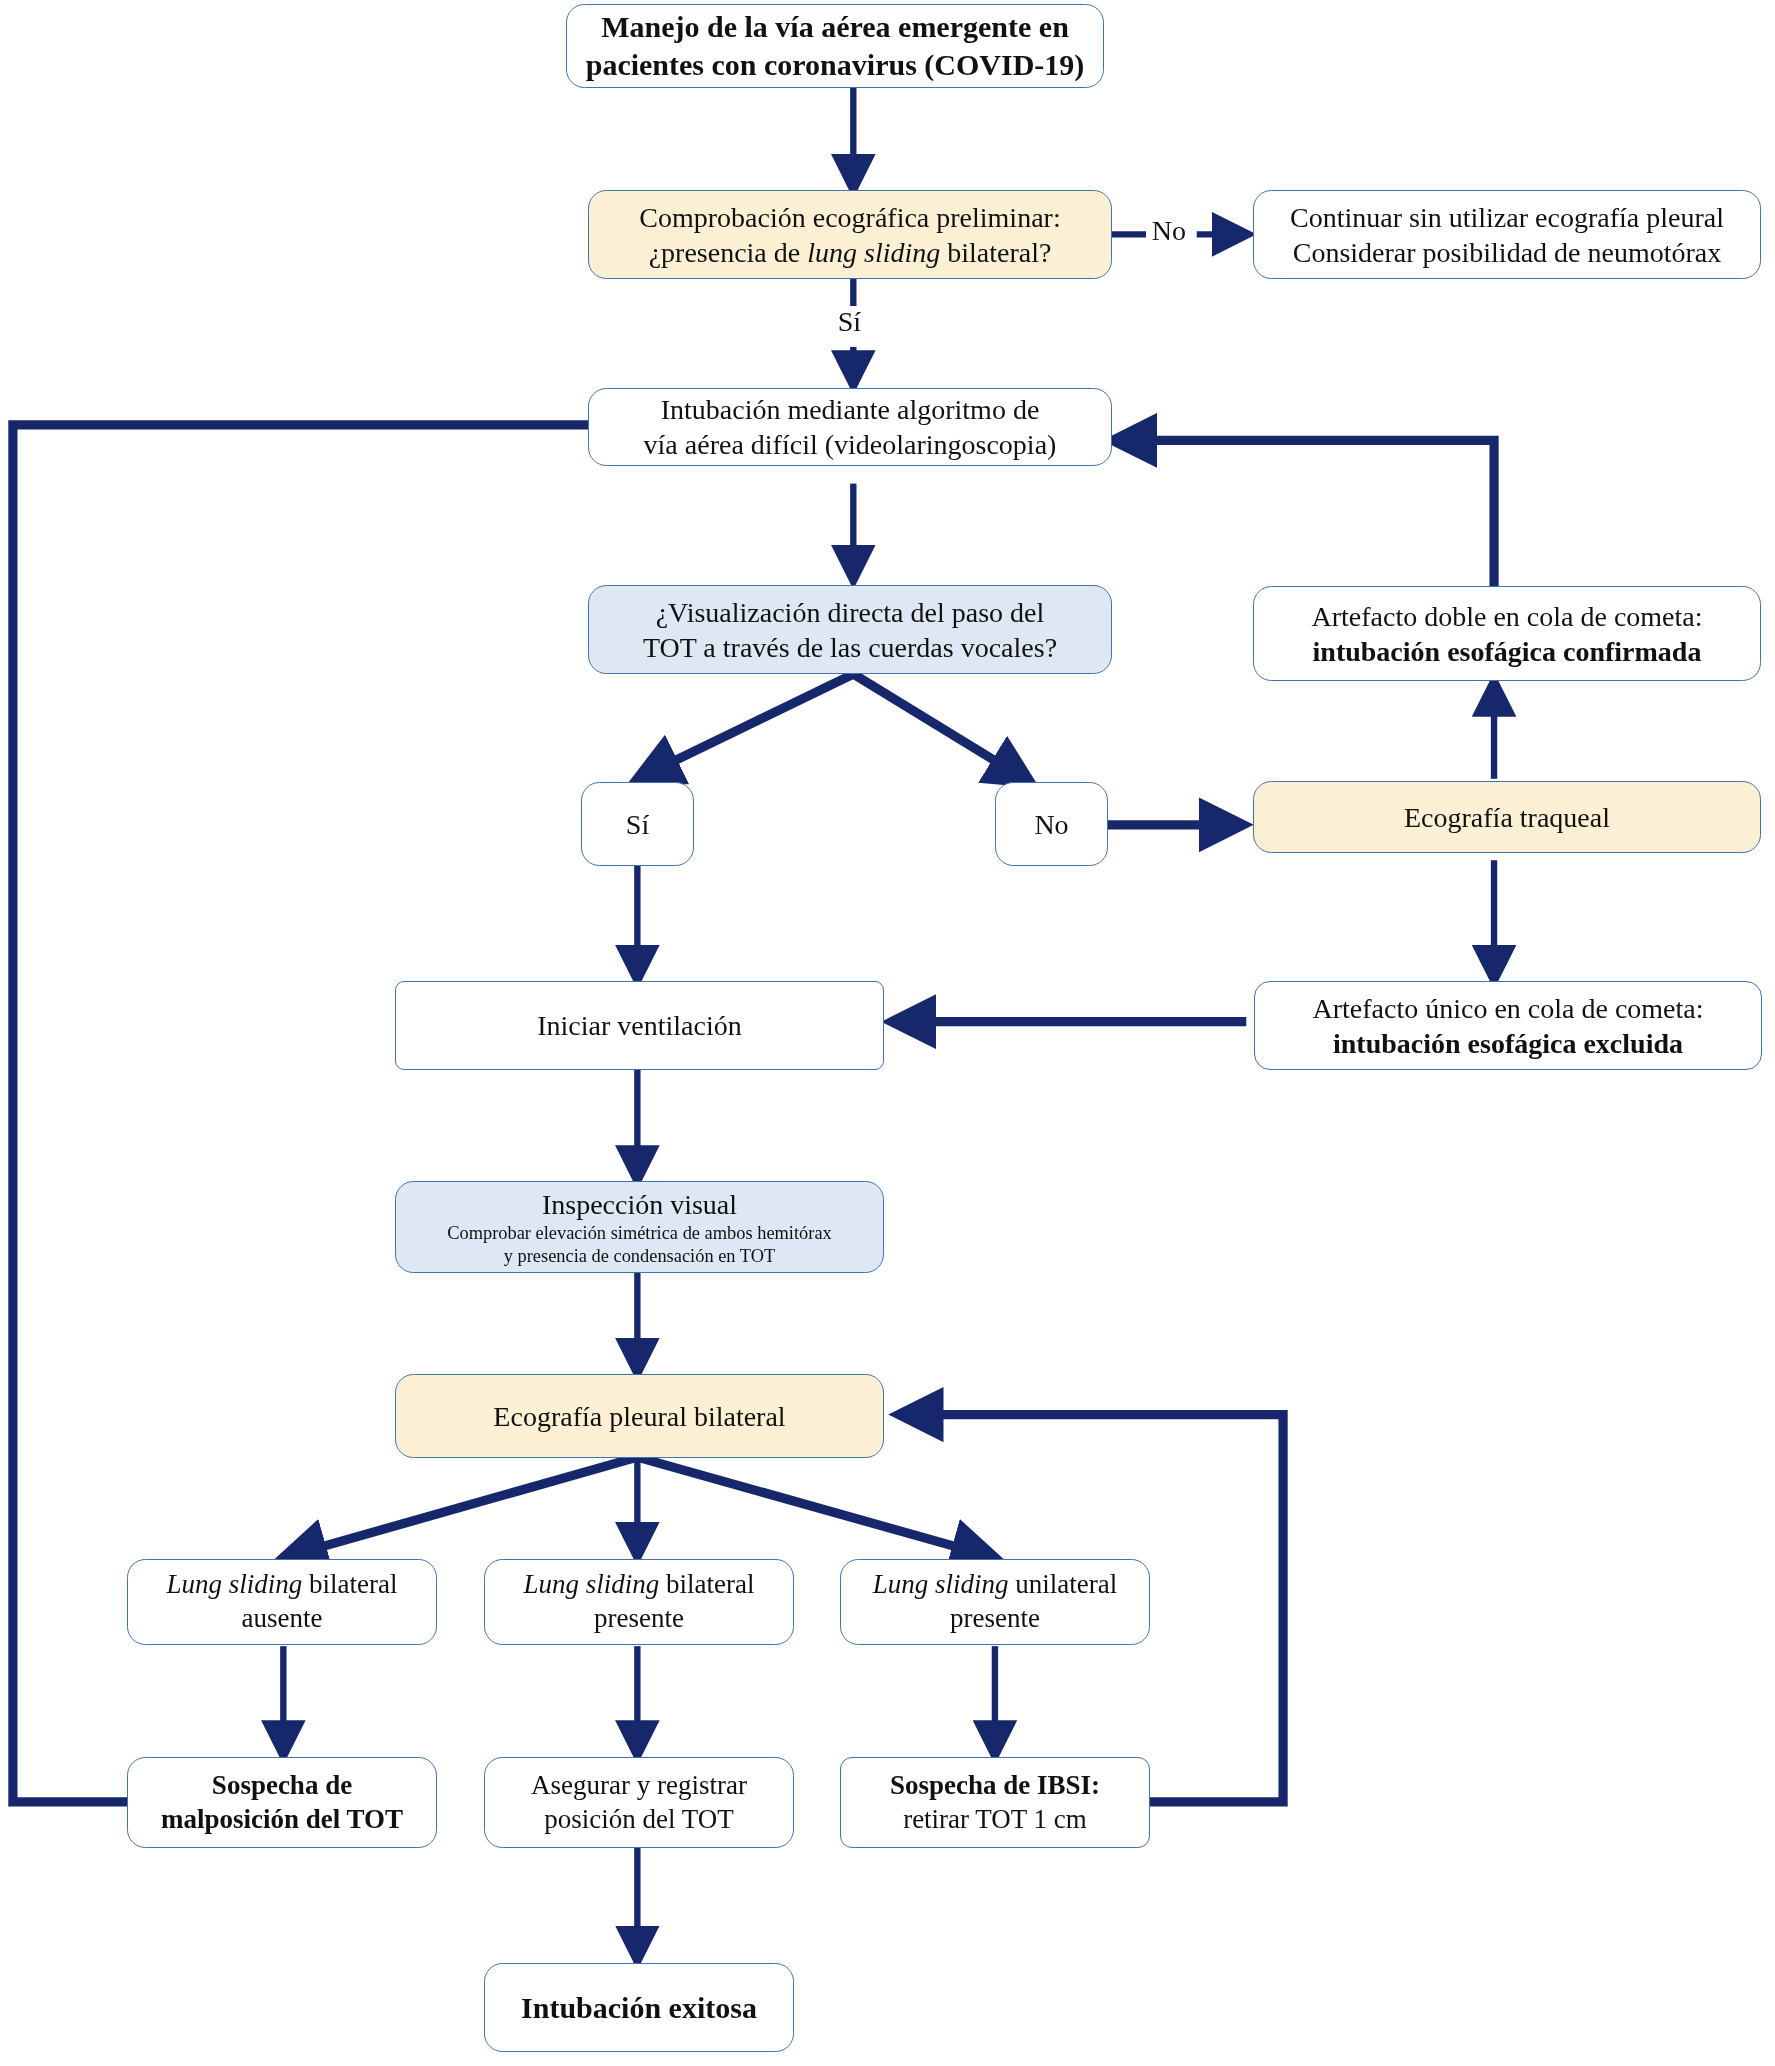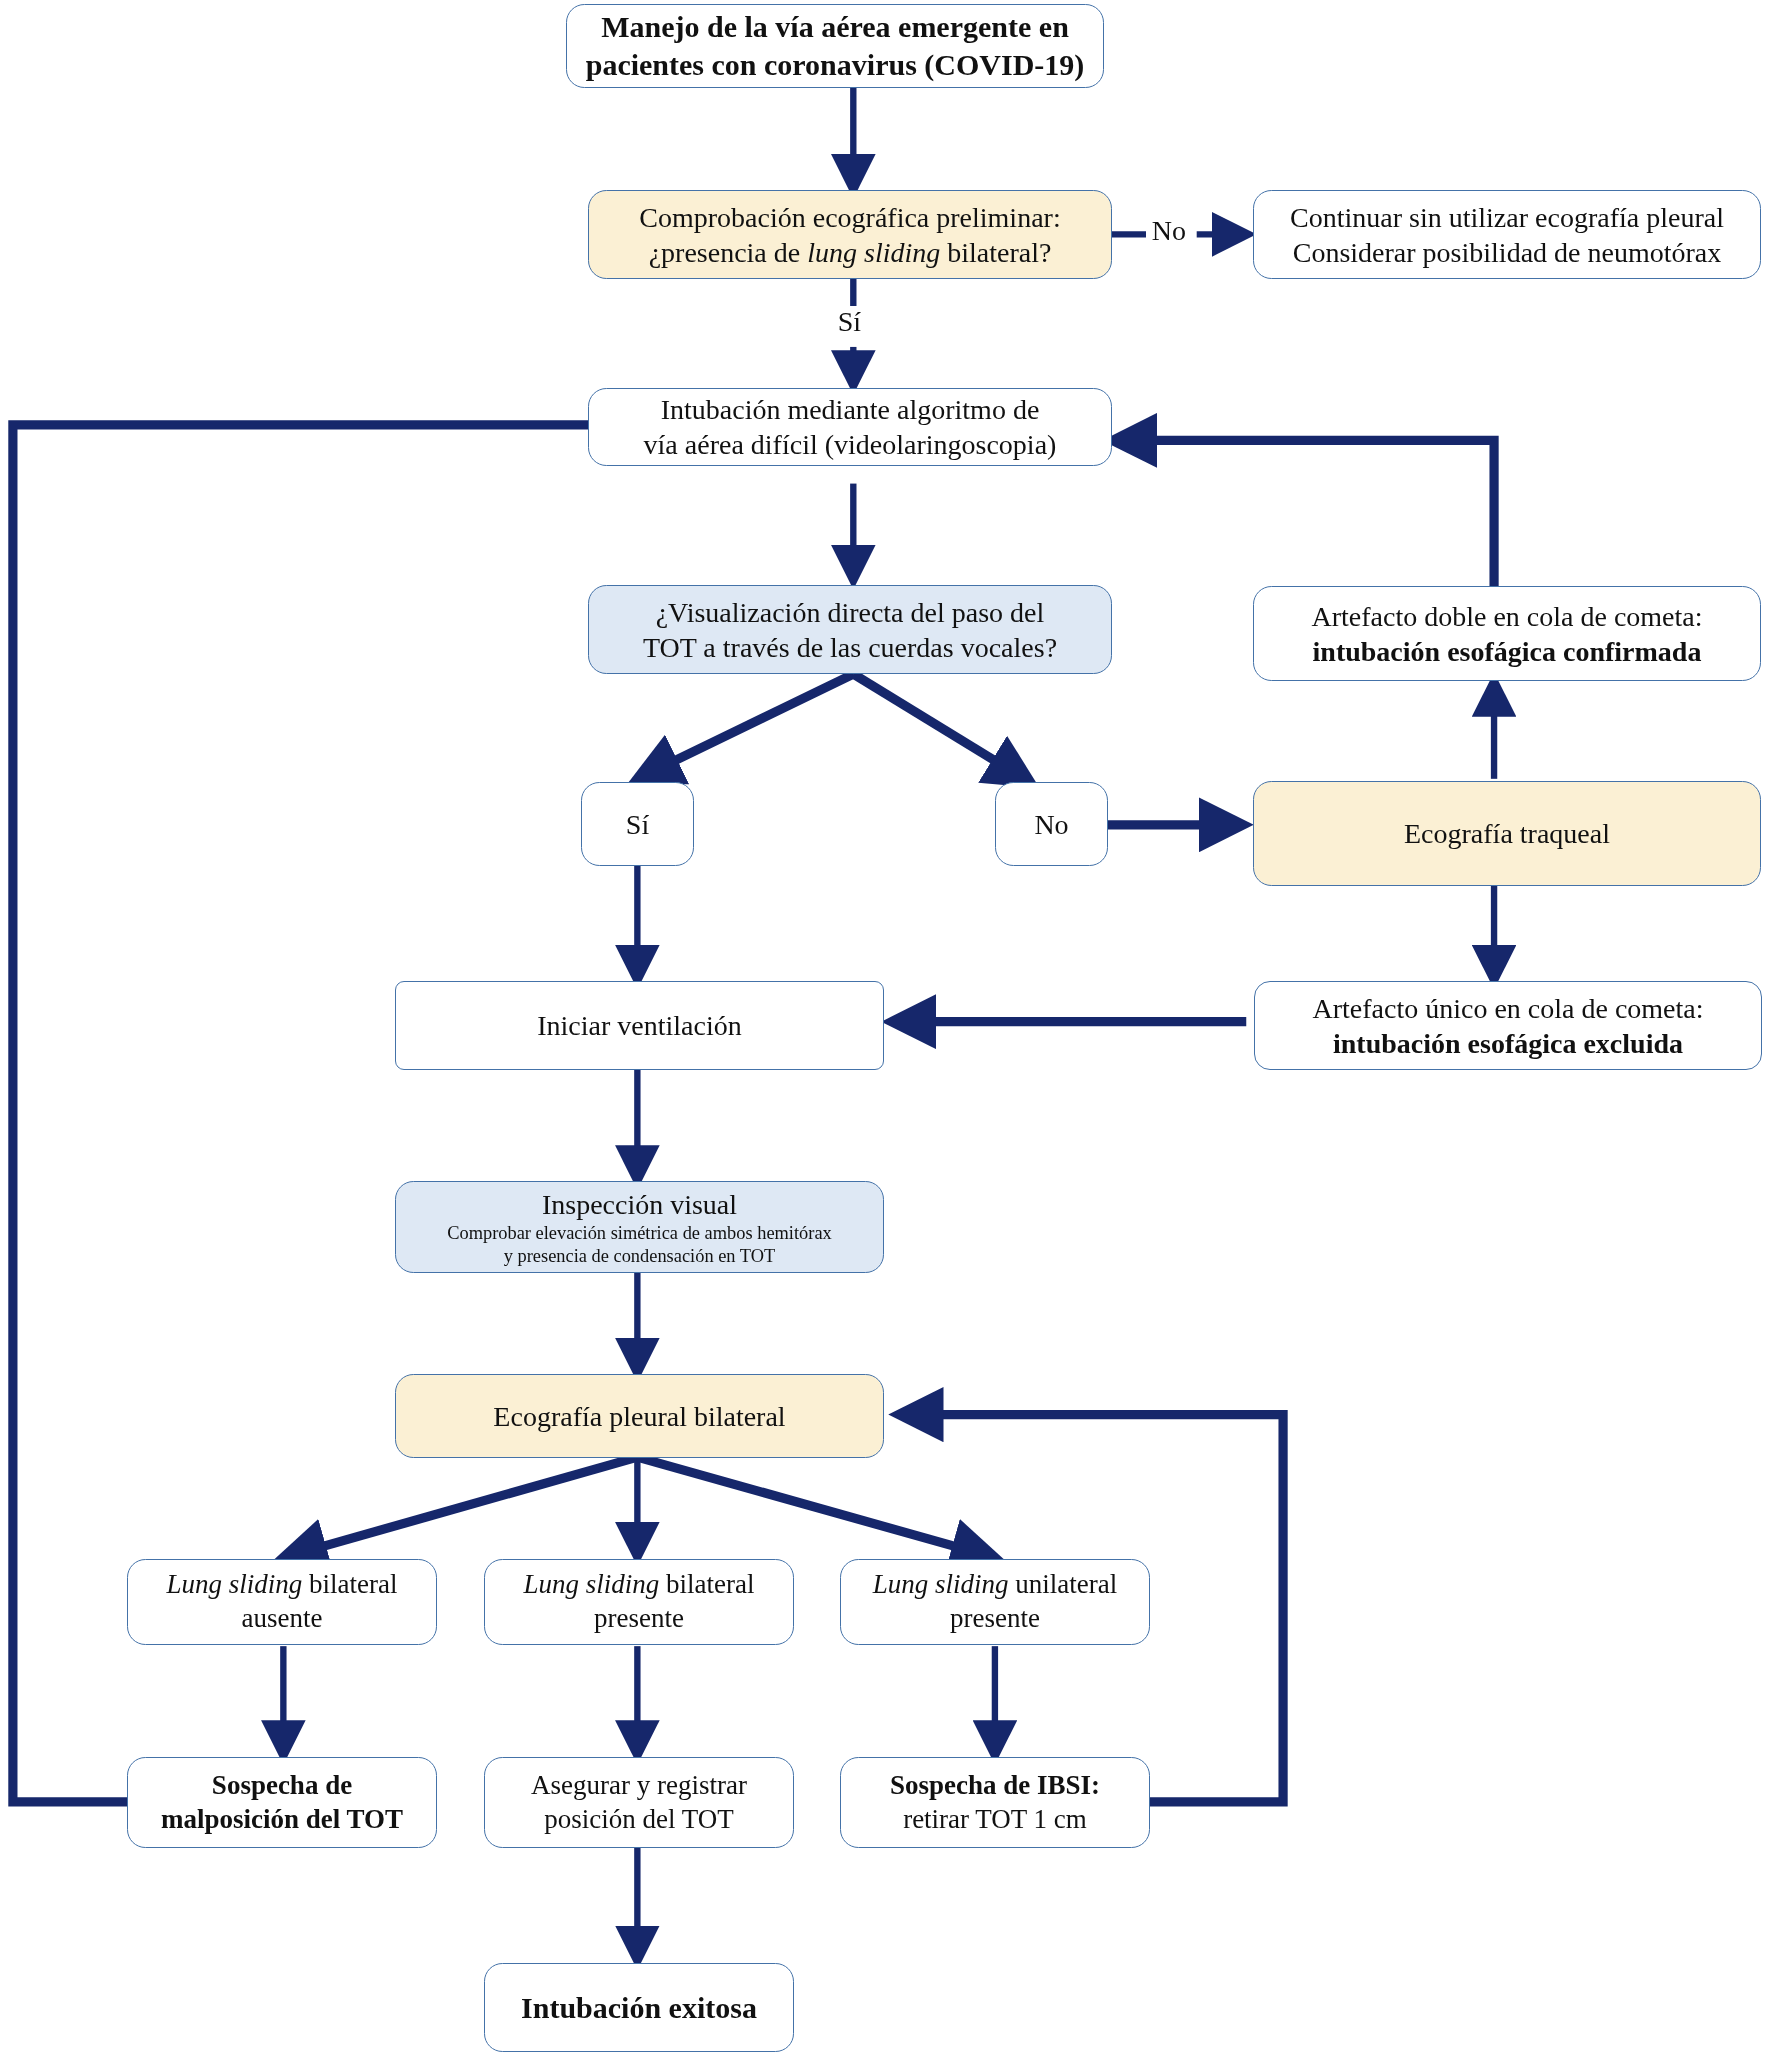--- a/index.html
+++ b/index.html
@@ -153,21 +153,21 @@
     <span class="ln b">intubación esofágica confirmada</span>
   </div>
 
   <div class="node t40" style="left:581px; top:782px; width:113px; height:84px;">
     <span class="ln">Sí</span>
   </div>
   <div class="node t40" style="left:995px; top:782px; width:113px; height:84px;">
     <span class="ln">No</span>
   </div>
 
-  <div class="node fill-yellow t40" style="left:1253px; top:781px; width:508px; height:105px;">
+  <div class="node fill-yellow t40" style="left:1253px; top:781px; width:508px; height:72px;">
     <span class="ln">Ecografía traqueal</span>
   </div>
 
   <div class="node t40" style="left:395px; top:981px; width:489px; height:89px;border-radius:9px;">
     <span class="ln">Iniciar ventilación</span>
   </div>
 
   <div class="node t40" style="left:1254px; top:981px; width:508px; height:89px;border-radius:16px;">
     <span class="ln">Artefacto único en cola de cometa:</span>
     <span class="ln b">intubación esofágica excluida</span>
@@ -201,21 +201,21 @@
   <div class="node t38" style="left:127px; top:1757px; width:310px; height:91px;">
     <span class="ln b">Sospecha de</span>
     <span class="ln b">malposición del TOT</span>
   </div>
 
   <div class="node t38" style="left:484px; top:1757px; width:310px; height:91px;">
     <span class="ln">Asegurar y registrar</span>
     <span class="ln">posición del TOT</span>
   </div>
 
-  <div class="node t38" style="left:840px; top:1757px; width:310px; height:91px;">
+  <div class="node t38" style="left:840px; top:1757px; width:310px; height:91px;border-radius:12px;">
     <span class="ln b">Sospecha de IBSI:</span>
     <span class="ln">retirar TOT 1 cm</span>
   </div>
 
   <div class="node t42" style="left:484px; top:1963px; width:310px; height:89px;">
     <span class="ln b">Intubación exitosa</span>
   </div>
 
 </div>
 

